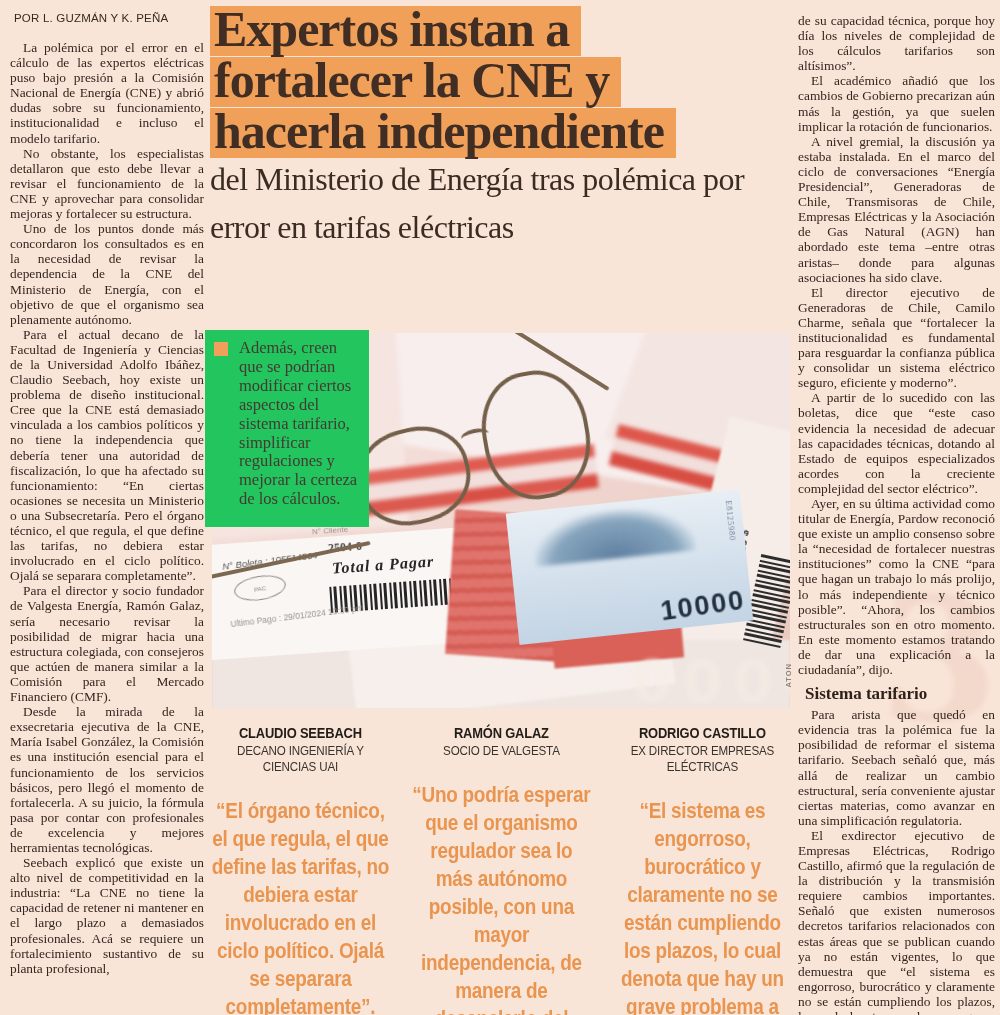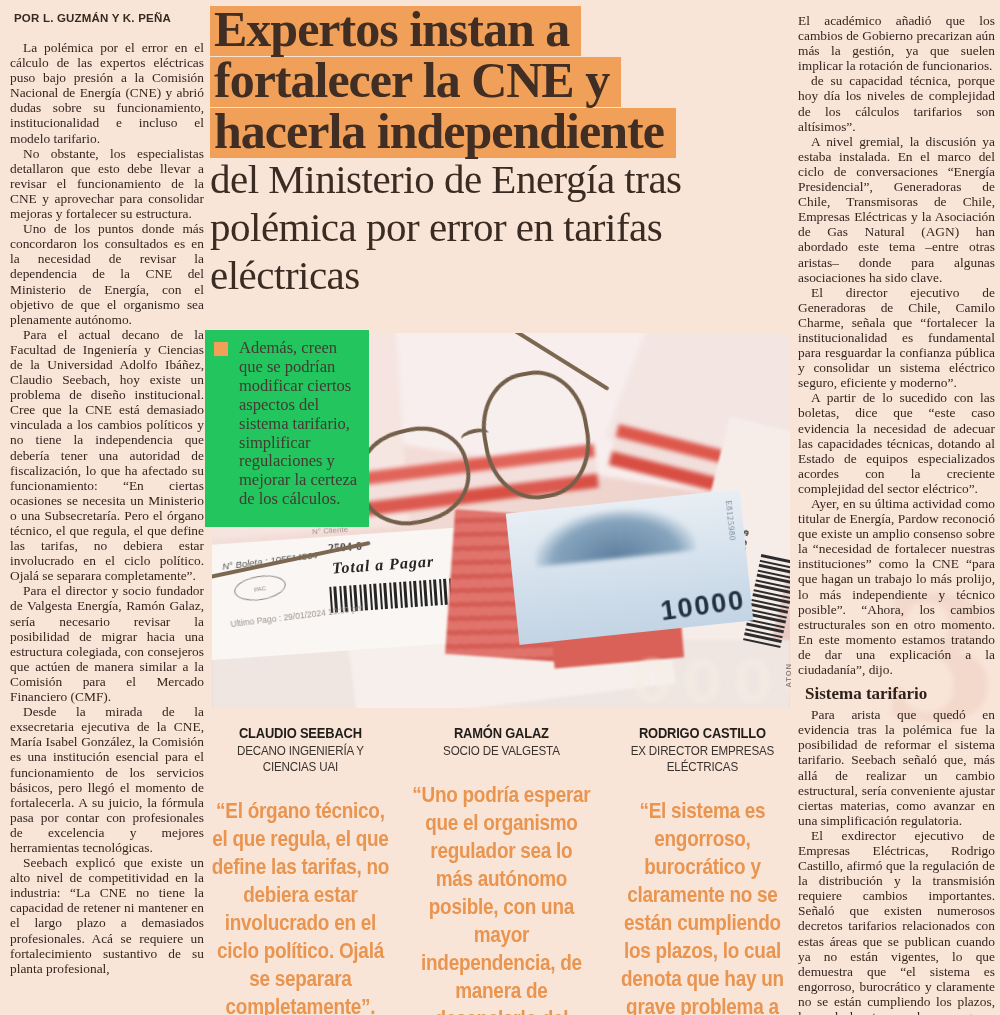--- a/index.html
+++ b/index.html
@@ -8,39 +8,39 @@
     position:relative; width:1000px; height:1015px;
     background:#f9e4d8; overflow:hidden;
     font-family:"Liberation Serif", serif; color:#33261f;
   }
   
   .wm { position:absolute; font-weight:bold; color:rgba(233,199,180,0.35); z-index:0;
         font-family:"DejaVu Serif", serif; pointer-events:none; }
   .wm-35 { left:880px; top:560px; font-size:170px; filter:blur(2px); }
 
   .byline { position:absolute; left:14px; top:12px; width:190px;
-    font-family:"Liberation Sans", sans-serif; font-weight:bold;
+    font-family:"Liberation Sans", sans-serif; font-weight:normal;
     font-size:11.5px; letter-spacing:.2px; color:#372a20; z-index:3; }
 
   .col { position:absolute; z-index:2; }
   .col p { font-size:13.4px; line-height:15.1px; text-align:justify;
            text-indent:13px; color:#33261f; }
   #left-col  { left:10px;  top:40px; width:194px; }
   #right-col { left:798px; top:13px; width:197px; }
   #right-top p:first-child { text-indent:0; }
   .subhead { font-size:17px; font-weight:bold; color:#2e2119;
              margin:7px 0 3px 7px; }
 
   
   .headline { position:absolute; left:210px; top:6px; width:600px; z-index:3; }
   .hl-line { display:table; background:#f0a058; color:#402d23;
     font-weight:bold; font-size:50px; line-height:44px;
     padding:1px 12px 5px 4px; margin-bottom:1px; letter-spacing:-1px; }
   .dek { position:absolute; left:210px; top:155px; width:540px; z-index:3;
-    font-size:41px; line-height:48px; color:#3a2c23; letter-spacing:-.5px; }
+    font-size:32px; line-height:48px; color:#3a2c23; letter-spacing:-.5px; }
 
   
   .note { position:absolute; left:205px; top:330px; width:164px; height:197px;
     background:#22c55e; z-index:5; padding:9px 6px 0 34px;
     font-family:Liberation Serif, serif; }
   .note .bullet { position:absolute; left:9px; top:12px; width:14px; height:14px;
     background:#f0a058; }
   .note .note-text { font-size:16.5px; line-height:18.9px; color:#453931; }
 
   
@@ -213,22 +213,22 @@
 
   <div class="note">
     <div class="bullet"></div>
     <div class="note-text">Además, creen que se podrían modificar ciertos aspectos del sistema tarifario, simplificar regulaciones y mejorar la certeza de los cálculos.</div>
   </div>
 
   <div class="credit">ATON</div>
 
   <div class="col" id="right-col">
     <div id="right-top">
+        <p>de su capacidad técnica, porque hoy día los niveles de complejidad de los cálculos tarifarios son altísimos”.</p>
         <p>El académico añadió que los cambios de Gobierno precarizan aún más la gestión, ya que suelen implicar la rotación de funcionarios.</p>
-        <p>de su capacidad técnica, porque hoy día los niveles de complejidad de los cálculos tarifarios son altísimos”.</p>
         <p>A nivel gremial, la discusión ya estaba instalada. En el marco del ciclo de conversaciones “Energía Presidencial”, Generadoras de Chile, Transmisoras de Chile, Empresas Eléctricas y la Asociación de Gas Natural (AGN) han abordado este tema –entre otras aristas– donde para algunas asociaciones ha sido clave.</p>
         <p>El director ejecutivo de Generadoras de Chile, Camilo Charme, señala que “fortalecer la institucionalidad es fundamental para resguardar la confianza pública y consolidar un sistema eléctrico seguro, eficiente y moderno”.</p>
         <p>A partir de lo sucedido con las boletas, dice que “este caso evidencia la necesidad de adecuar las capacidades técnicas, dotando al Estado de equipos especializados acordes con la creciente complejidad del sector eléctrico”.</p>
         <p>Ayer, en su última actividad como titular de Energía, Pardow reconoció que existe un amplio consenso sobre la “necesidad de fortalecer nuestras instituciones” como la CNE “para que hagan un trabajo lo más prolijo, lo más independiente y técnico posible”. “Ahora, los cambios estructurales son en otro momento. En este momento estamos tratando de dar una explicación a la ciudadanía”, dijo.</p>
       </div>
     <div class="subhead">Sistema tarifario</div>
     <div id="right-bottom">
         <p>Para arista que quedó en evidencia tras la polémica fue la posibilidad de reformar el sistema tarifario. Seebach señaló que, más allá de realizar un cambio estructural, sería conveniente ajustar ciertas materias, como avanzar en una simplificación regulatoria.</p>
         <p>El exdirector ejecutivo de Empresas Eléctricas, Rodrigo Castillo, afirmó que la regulación de la distribución y la transmisión requiere cambios importantes. Señaló que existen numerosos decretos tarifarios relacionados con estas áreas que se publican cuando ya no están vigentes, lo que demuestra que “el sistema es engorroso, burocrático y claramente no se están cumpliendo los plazos, lo cual denota que hay un grave problema a cambiar”.</p>
       </div>

